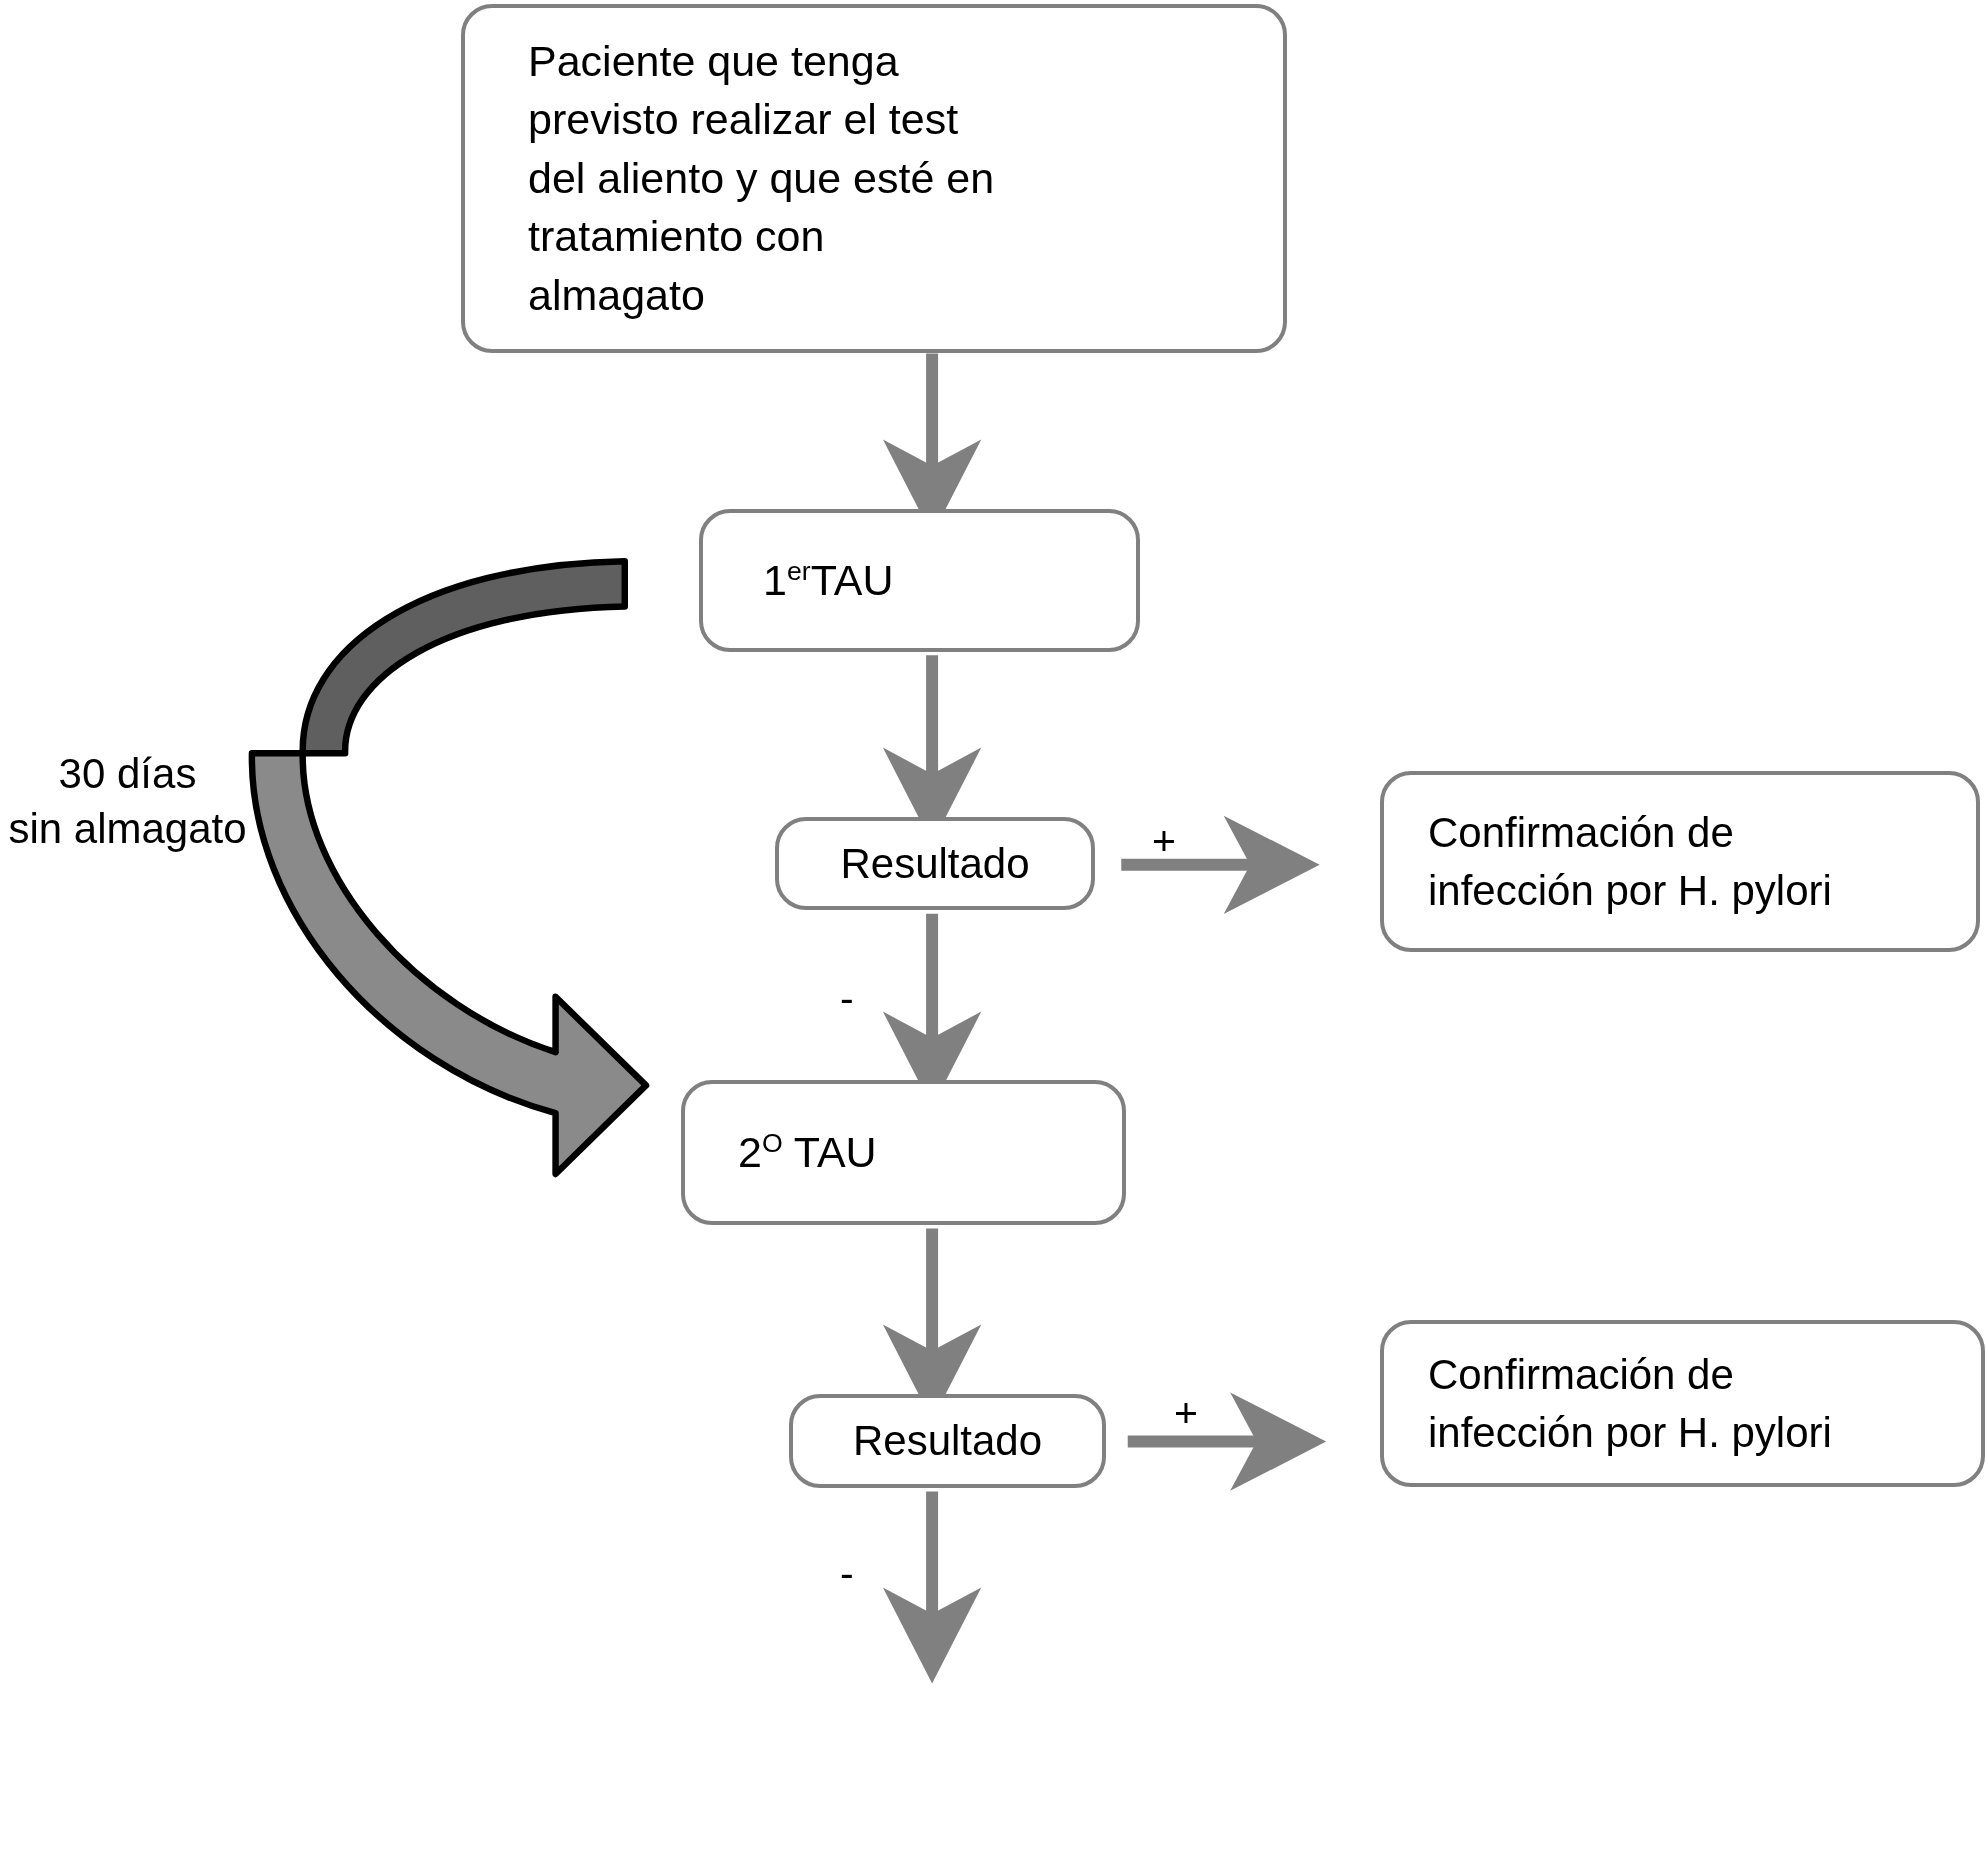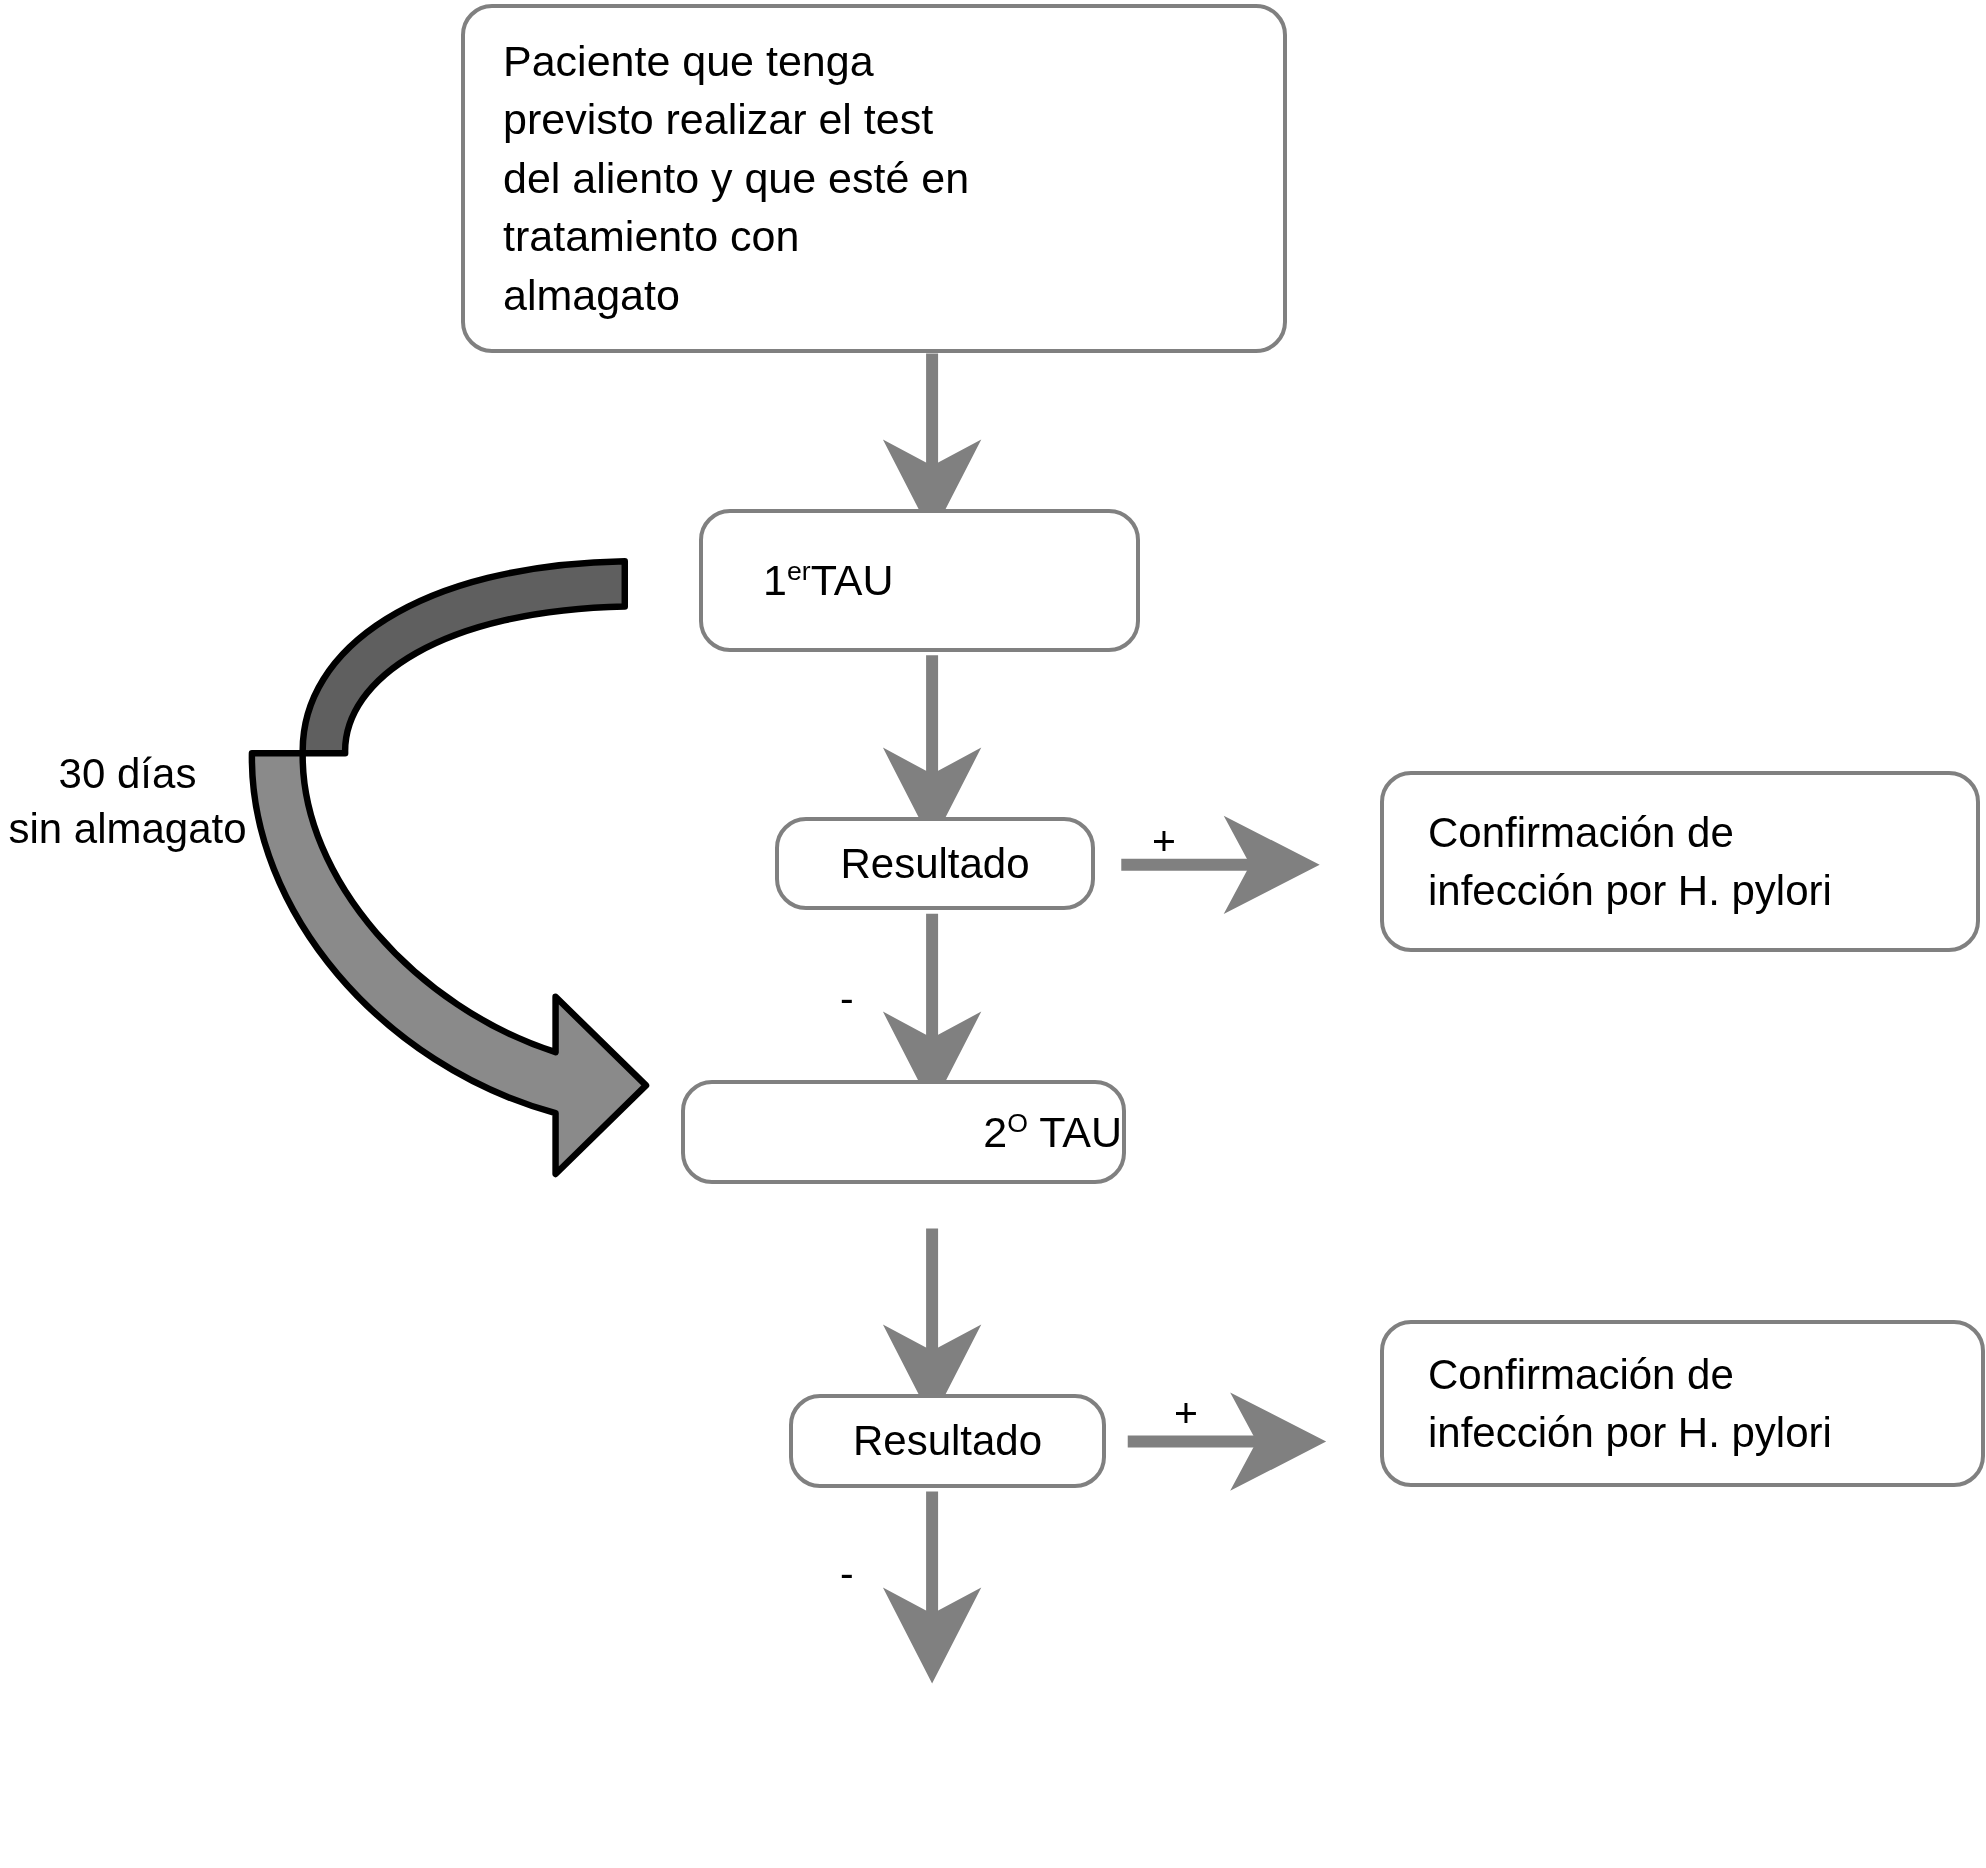--- a/index.html
+++ b/index.html
@@ -29,37 +29,36 @@
   .node .txt {
     display: block;
     width: 100%;
     white-space: pre-line;
     line-height: 1.36;
   }
 
   
   #node-entry {
     left: 461px; top: 3.7px; width: 826px; height: 349px;
-    padding: 0 0 0 38px;
+    padding: 0 0 0 63px;
     font-size: 43px;
     align-items: flex-start;
   }
   #node-entry .txt { padding-top: 24px; }
 
   #node-tau1 {
     left: 683px; top: 509px; width: 441px; height: 143px;
     padding: 0 0 0 60px;
     font-size: 43px;
     margin-left: 16px;
   }
   #node-tau2 {
-    left: 681px; top: 1080px; width: 445px; height: 104px;
+    left: 681px; top: 1080px; width: 445px; height: 145px;
     padding: 0 0 0 53px;
     font-size: 43px;
-    text-align: right;
   }
   #node-result1 {
     left: 775px; top: 817px; width: 320px; height: 93px;
     justify-content: center;
     font-size: 42px;
   }
   #node-result2 {
     left: 789px; top: 1394px; width: 317px; height: 94px;
     justify-content: center;
     font-size: 42px;

